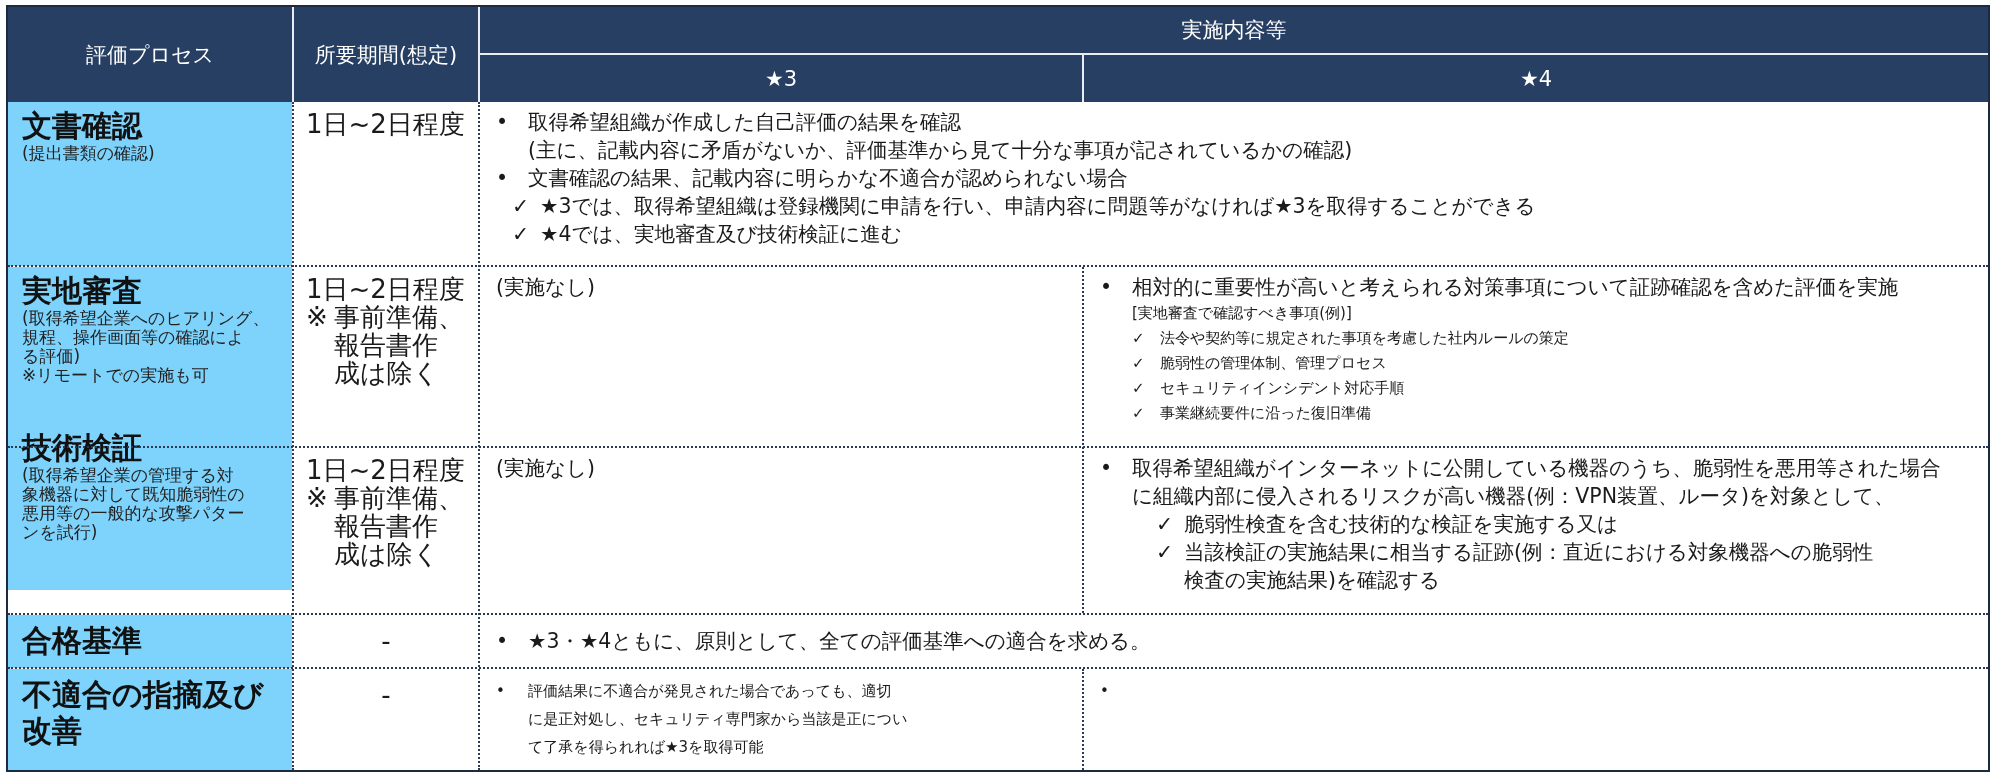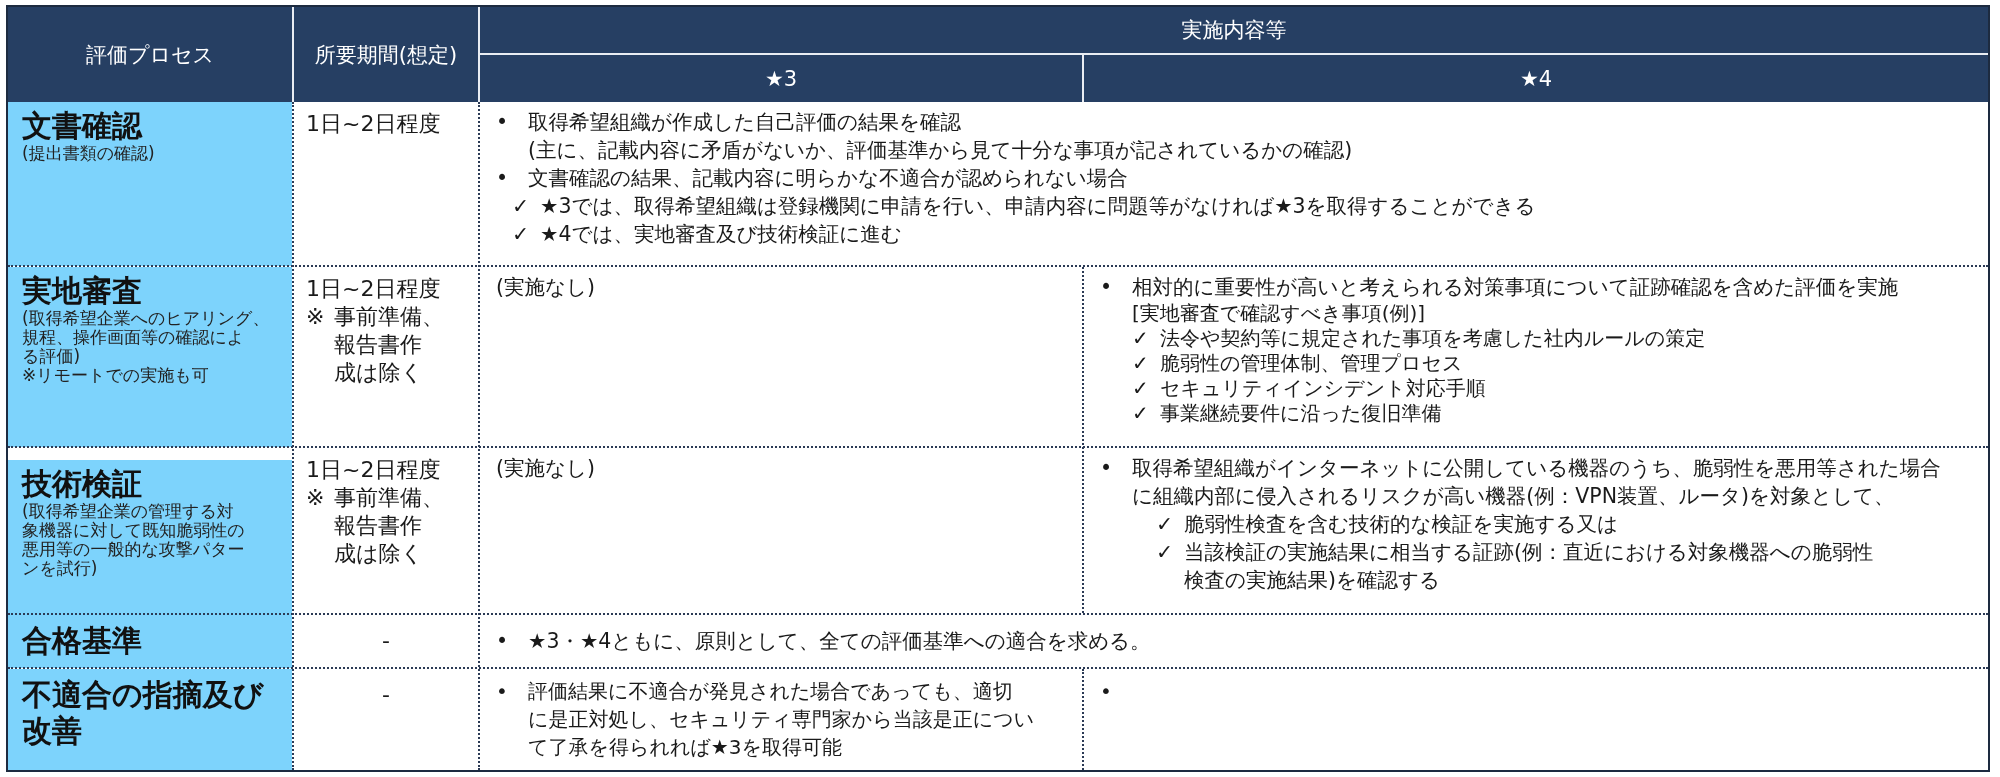--- a/index.html
+++ b/index.html
@@ -9,31 +9,31 @@
          border:2px solid #1d2b40; box-sizing:border-box; }
   .hdr { position:absolute; background:#263f63; color:#ffffff; display:flex;
          align-items:center; justify-content:center; text-align:center;
          font-size:21px; line-height:28px; box-sizing:border-box; }
   .vline-w { position:absolute; width:2px; background:#e9edf3; }
   .hline-w { position:absolute; height:2px; background:#e9edf3; }
   .cell { position:absolute; box-sizing:border-box; overflow:hidden; }
   .c1 { background:#7dd3fc; padding:6px 10px 0 14px; }
   .c1 .ttl { font-weight:bold; font-size:30px; line-height:36px; color:#111; }
   .c1 .sub { font-size:17px; line-height:19px; color:#222; }
-  .c2 { padding:8px 0 0 12px; font-size:22px; line-height:28px; }
+  .c2 { padding:8px 0 0 12px; font-size:26px; line-height:28px; }
   .c2.center { text-align:center; padding:14px 0 0 0; }
   .note { display:flex; }
   .note .mk { width:28px; flex:none; }
   .body { font-size:20.5px; line-height:28px; padding:6px 10px 0 16px; }
   .b { display:flex; }
   .b .dot { width:32px; flex:none; }
   .chk { display:flex; padding-left:32px; }
   .chk .ck { width:28px; flex:none; }
   .chk2 { display:flex; padding-left:56px; }
-  .sm { font-size:20px; line-height:25px; }
+  .sm { font-size:15px; line-height:25px; }
   .dh { position:absolute; height:0; border-top:2px dotted #2b3a55; }
   .dv { position:absolute; width:0; border-left:2px dotted #2b3a55; }
 </style>
 </head>
 <body>
 
 <div class="tbl"></div>
 
 <div class="hdr" style="left:8px;top:7px;width:284px;height:95px;">
   <span>評価プロセス</span>
@@ -123,21 +123,21 @@
   <div class="chk sm">
     <span class="ck">✓</span>
     <div>セキュリティインシデント対応手順</div>
   </div>
   <div class="chk sm">
     <span class="ck">✓</span>
     <div>事業継続要件に沿った復旧準備</div>
   </div>
 </div>
 
-<div class="cell c1" style="left:8px;top:460px;width:284px;height:166px;">
+<div class="cell c1" style="left:8px;top:424px;width:284px;height:166px;">
   <div class="ttl">技術検証</div>
   <div class="sub">(取得希望企業の管理する対</div>
   <div class="sub">象機器に対して既知脆弱性の</div>
   <div class="sub">悪用等の一般的な攻撃パター</div>
   <div class="sub">ンを試行)</div>
 </div>
 <div class="cell c2" style="left:294px;top:448px;width:184px;height:166px;">
   <div>1日~2日程度</div>
   <div class="note">
     <span class="mk">※</span>

